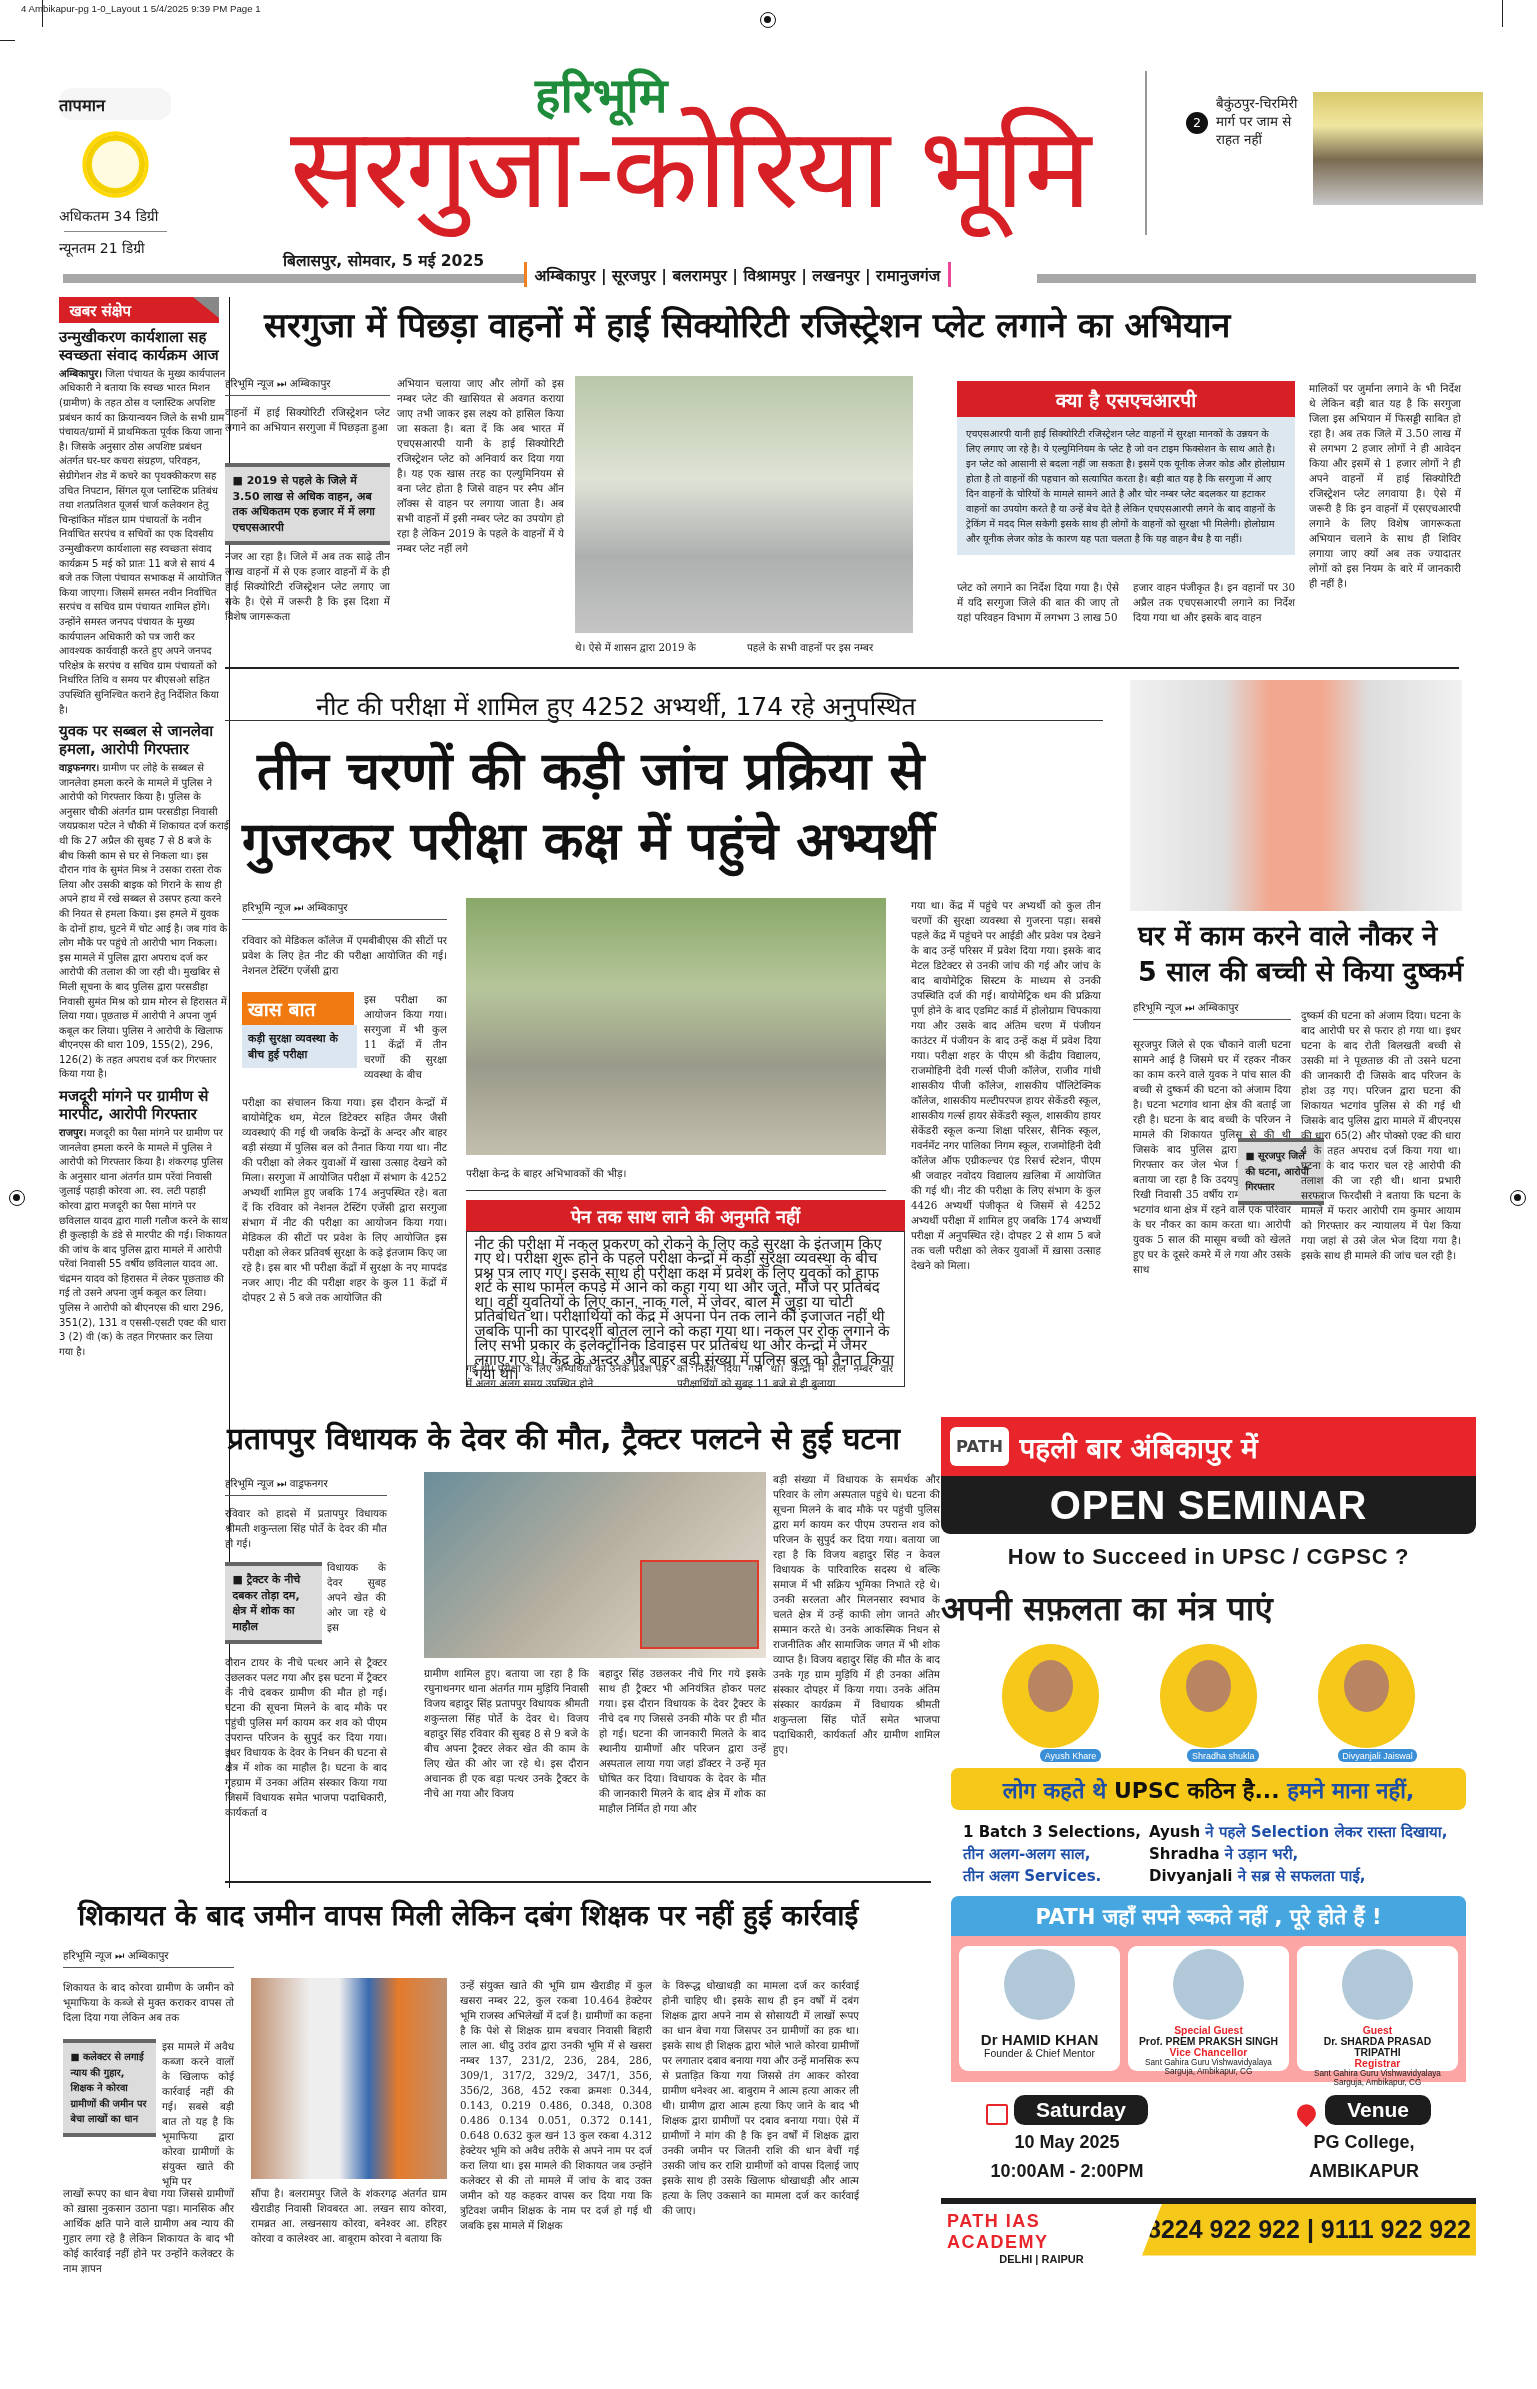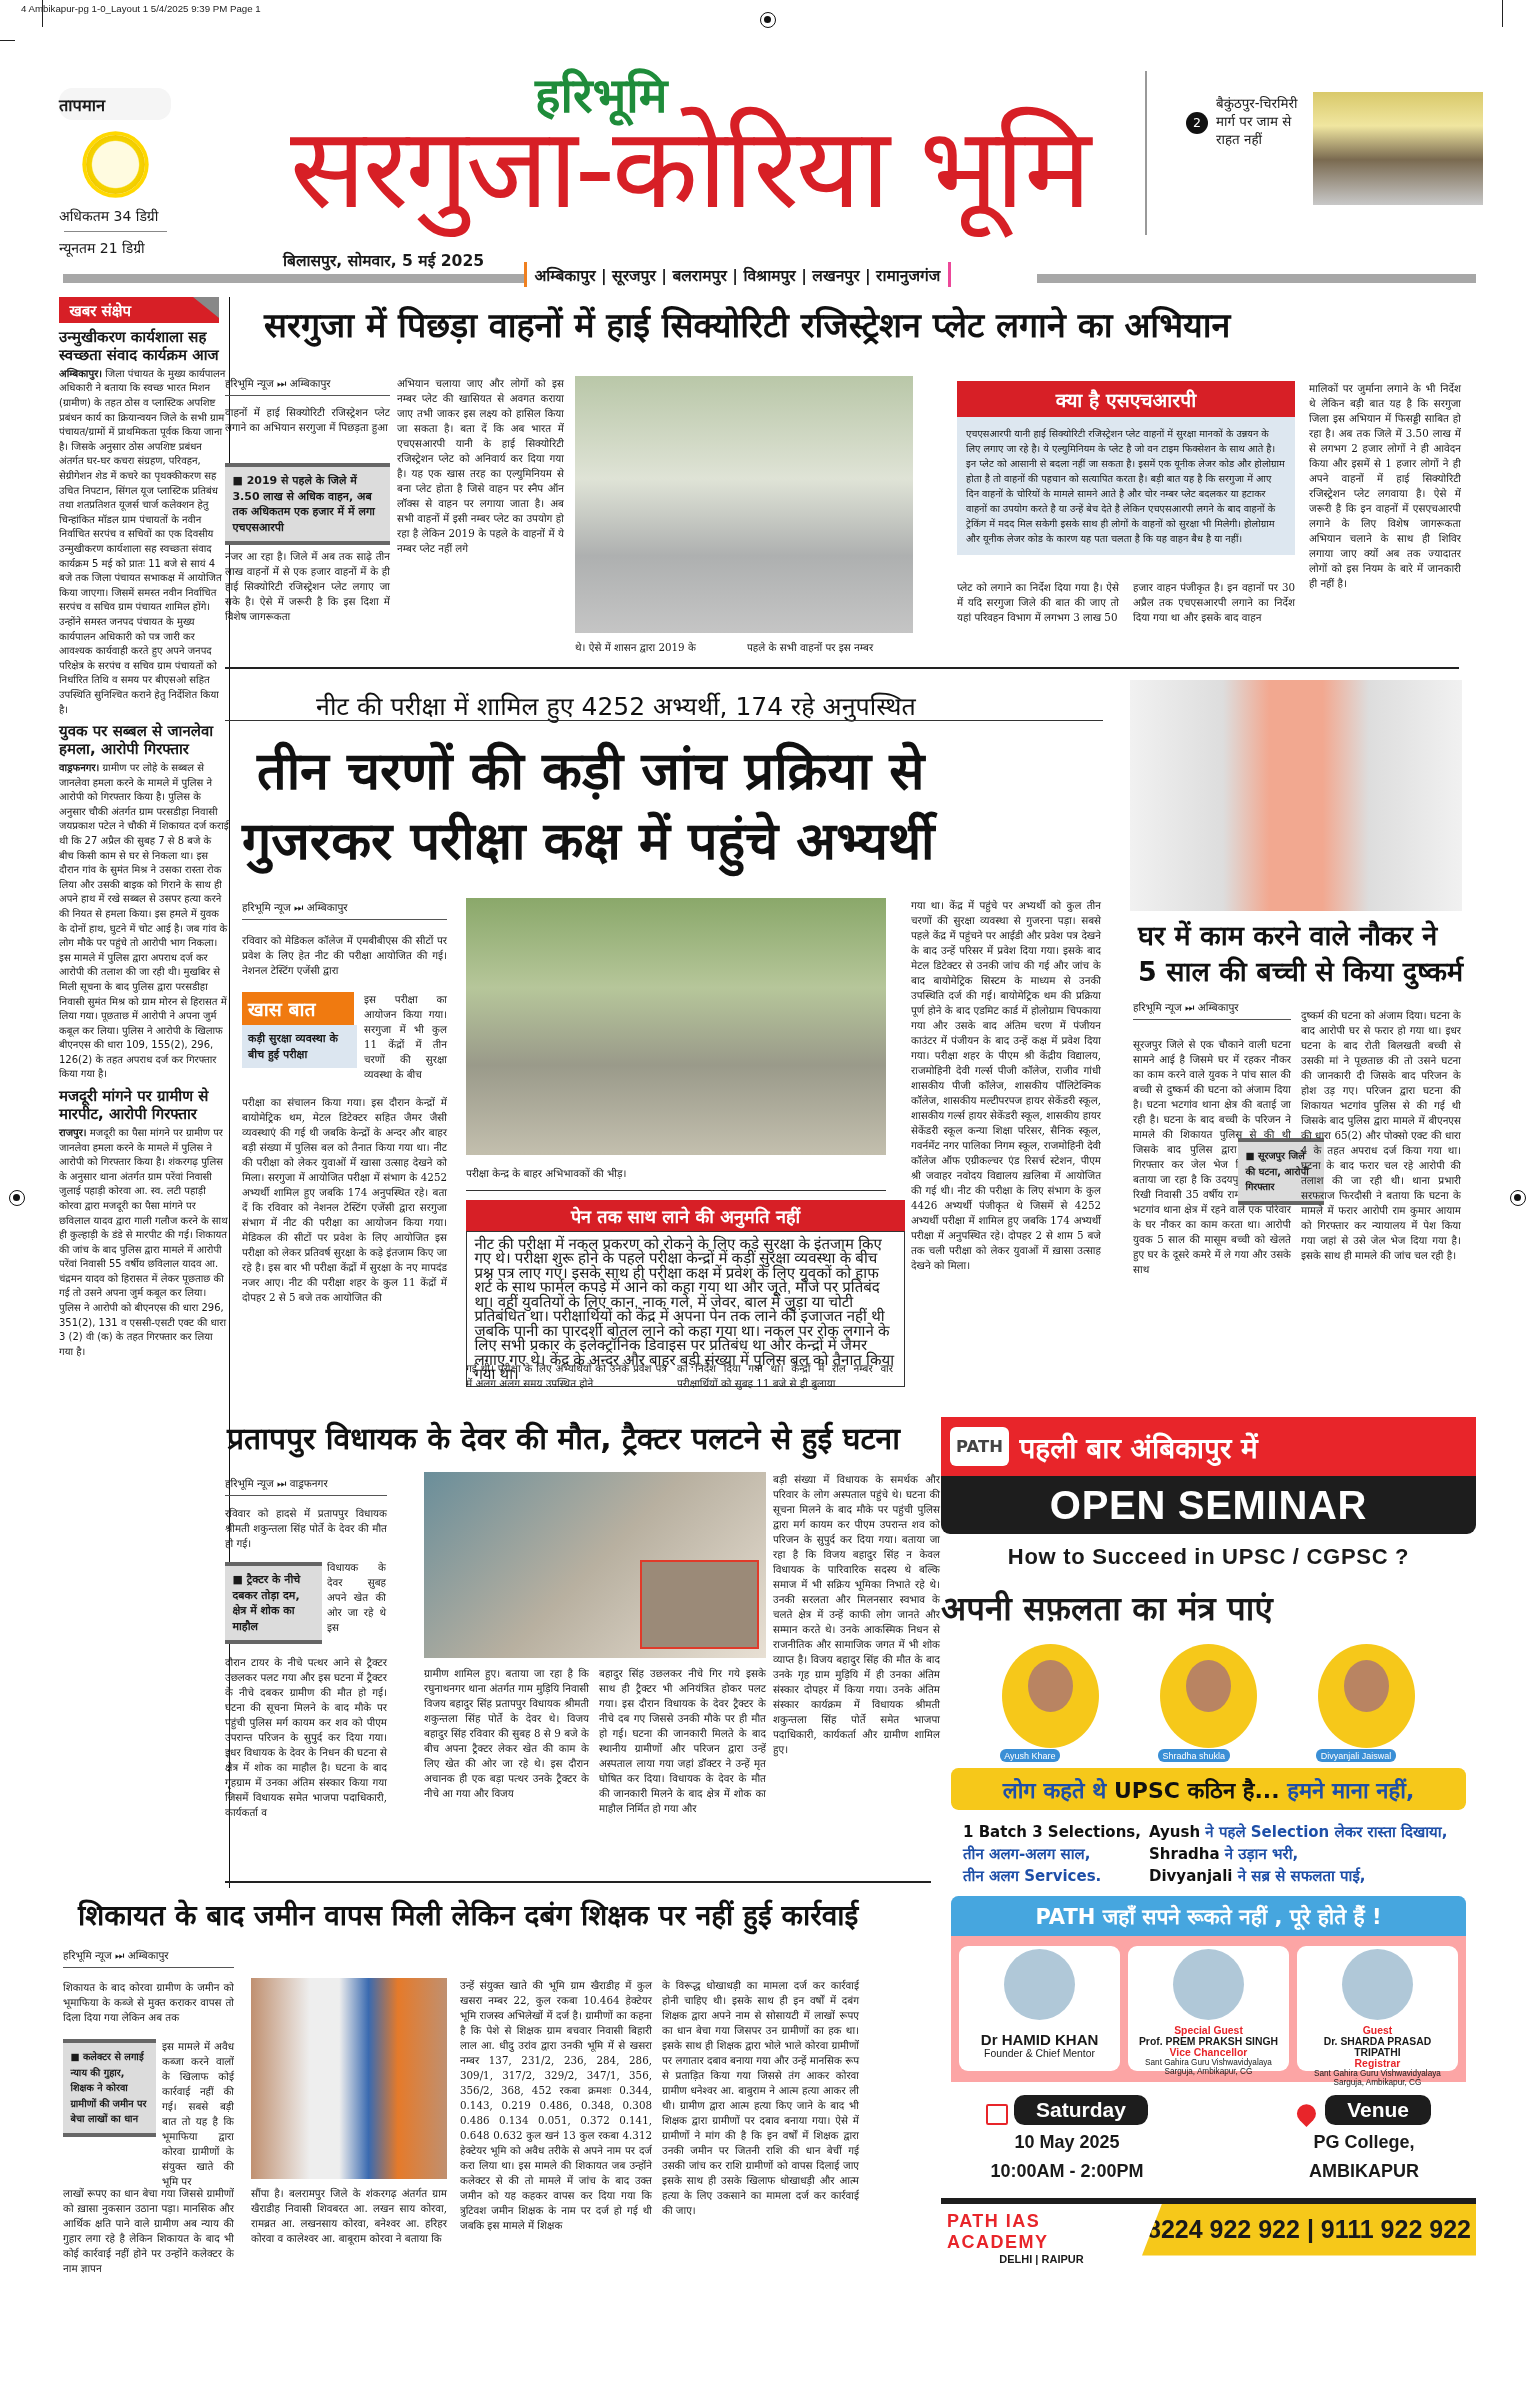--- a/index.html
+++ b/index.html
@@ -49,21 +49,21 @@
 .khas-body{background:#dce6f0;font-size:11px;line-height:15.6px;padding:6px;font-weight:bold}
 
 .ad{left:941px;top:1417px;width:535px;height:952px;background:#fff}
 .ad-top{background:#e8252a;height:59px;display:flex;align-items:center;padding:0 9px;gap:10.4px}
 .ad-logo{background:#fff;border-radius:6px;width:59px;height:39px;font-size:16.4px;font-weight:bold;color:#444;text-align:center;line-height:39px}
 .ad-top-text{color:#fff;font-size:28px;font-weight:bold}
 .ad-open{background:#1d1d1d;color:#fff;font-size:40px;font-weight:bold;text-align:center;border-radius:0 0 9px 9px;font-family:"Liberation Sans",sans-serif;letter-spacing:0.7px;height:58px;line-height:58px}
 .ad-how{font-family:"Liberation Sans",sans-serif;font-weight:bold;font-size:22px;text-align:center;margin-top:10.4px;letter-spacing:0.7px}
 .ad-mantra{font-size:33px;font-weight:bold;text-align:left;margin-top:15px}
 .toppers{display:flex;justify-content:space-around;margin-top:13.4px;padding:0 30px}
-.topper{width:101px;text-align:left}
+.topper{width:101px;text-align:right}
 .topper-photo{width:97px;height:104px;border-radius:50%;background:#f6c81a;margin:0 auto;position:relative;overflow:hidden}
 .topper-photo::after{content:"";position:absolute;left:26px;top:16.4px;width:45px;height:52px;border-radius:50%;background:#b98462}
 .topper-name{background:#3a8fd6;color:#fff;font-size:9px;border-radius:6px;padding:1.5px 4.5px;display:inline-block;margin-top:-10.4px;position:relative;font-family:"Liberation Sans",sans-serif}
 .ad-banner{background:#f6c81a;border-radius:7.4px;margin:6px 10.4px;padding:6px;font-size:22px;font-weight:bold;text-align:center;color:#1e4fa8}
 .ad-banner b{color:#111}
 .ad-grid{display:flex;padding:4.5px 22px;font-size:15px;font-weight:bold;line-height:22px;color:#1e4fa8}
 .ad-grid .k{color:#111}
 .ad-path{background:#46a6df;color:#fff;font-size:21px;font-weight:bold;text-align:center;border-radius:7.4px 7.4px 0 0;margin:4.5px 10.4px 0;padding:6px}
 .ad-mentors{background:#fca5a5;margin:0 10.4px;padding:10.4px 7.4px;display:flex;gap:7.4px;height:146px}
 .mentor{flex:1;background:#fff;border-radius:9px;text-align:center;padding:4.5px;font-family:"Liberation Sans",sans-serif;position:relative}

